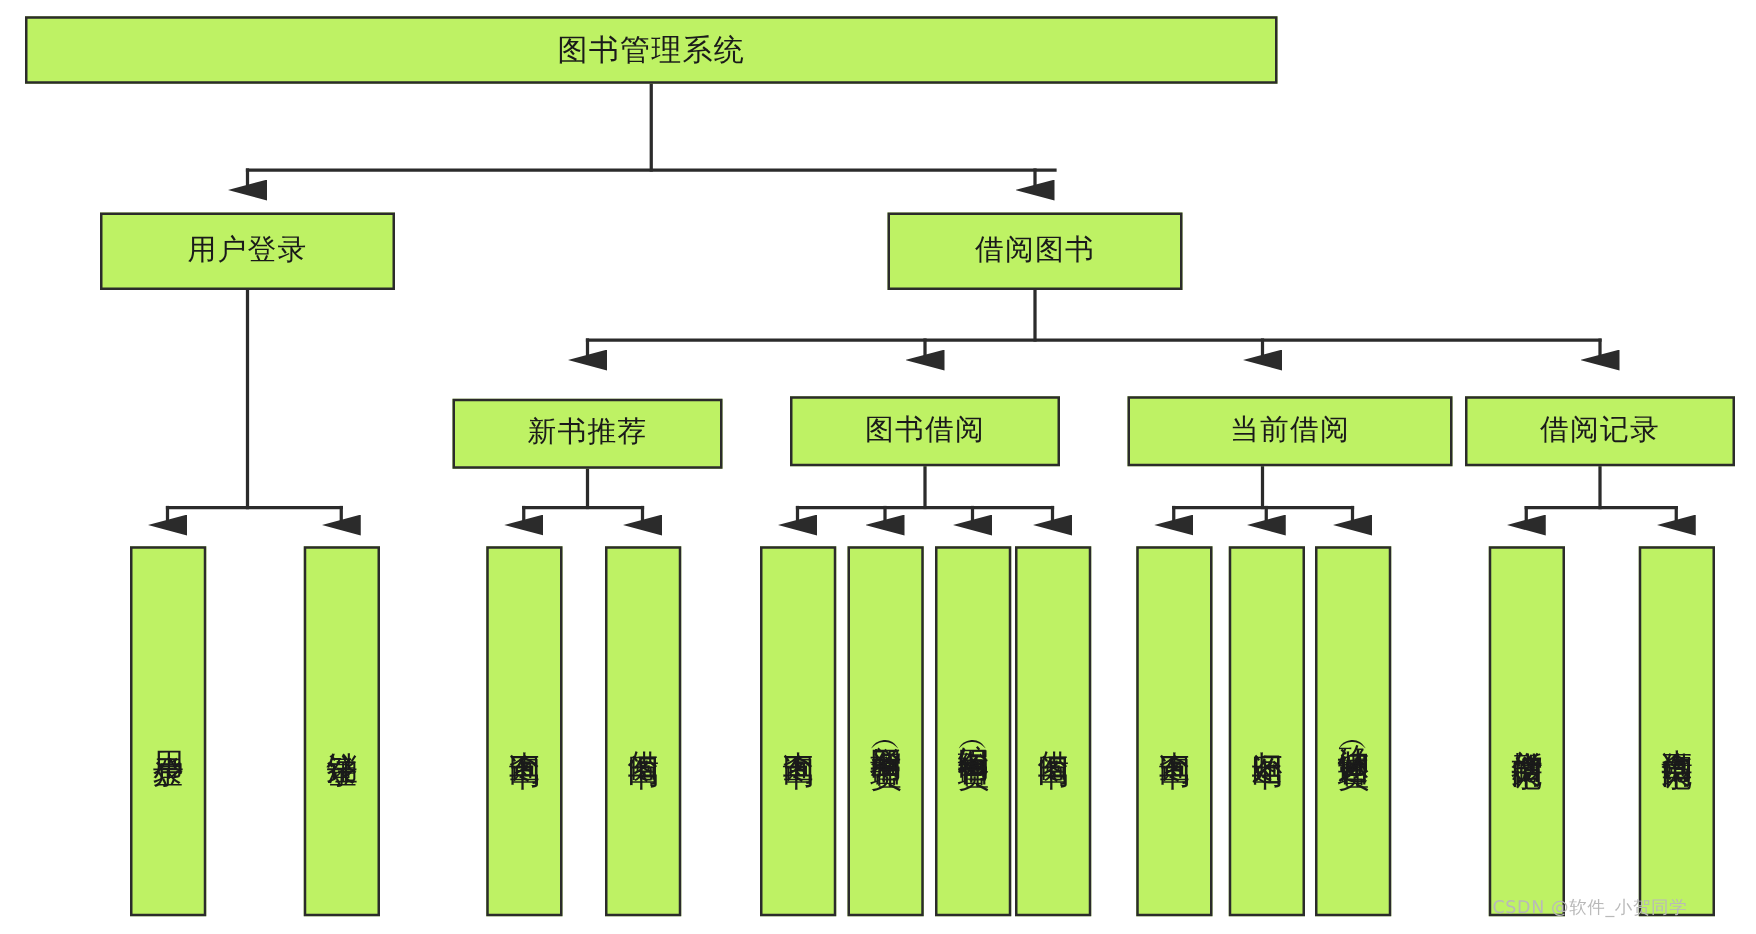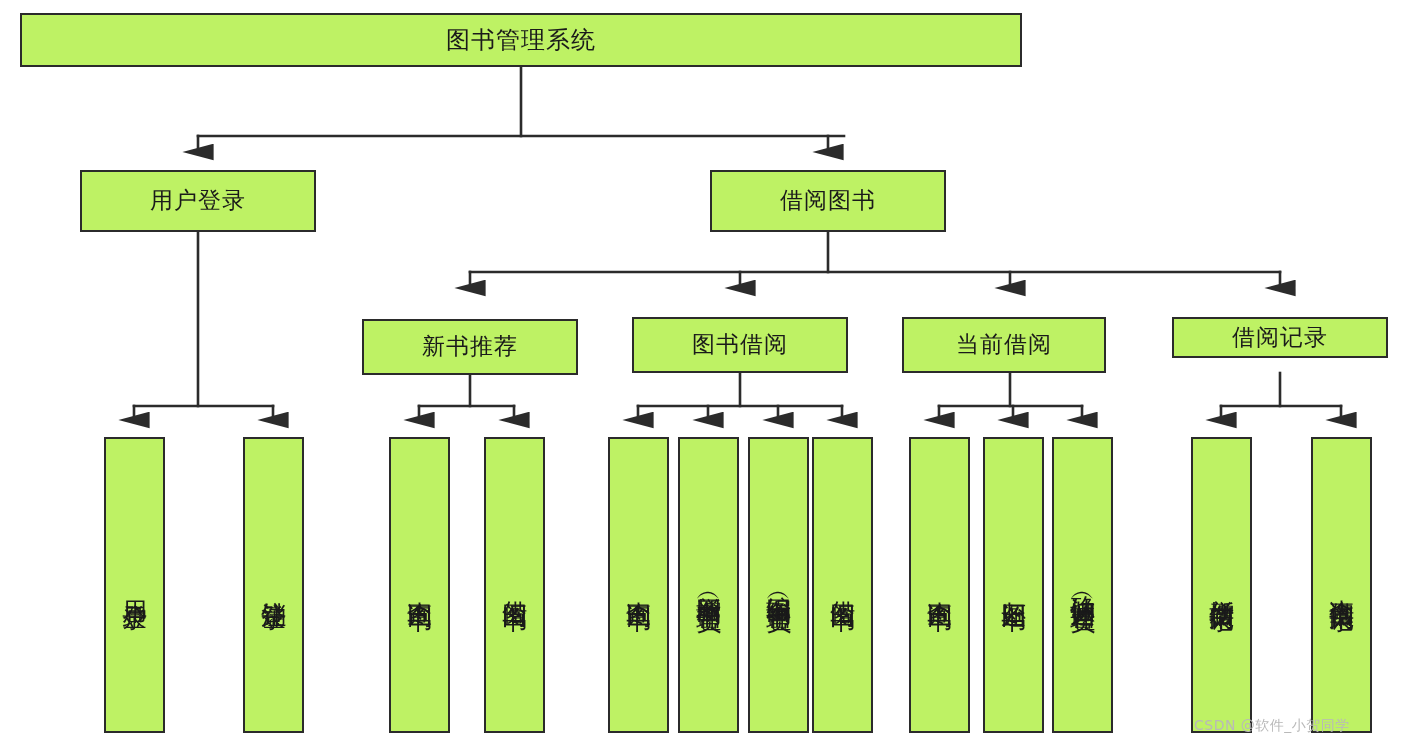--- a/index.html
+++ b/index.html
@@ -137,24 +137,24 @@
   <div class="node h-node" style="left: 710px; top: 170px; width: 236px; height: 62px;">
     <span class="node-label">借阅图书</span>
   </div>
 
   <div class="node h-node" style="left: 362px; top: 319px; width: 216px; height: 56px;">
     <span class="node-label">新书推荐</span>
   </div>
   <div class="node h-node" style="left: 632px; top: 317px; width: 216px; height: 56px;">
     <span class="node-label">图书借阅</span>
   </div>
-  <div class="node h-node" style="left: 902px; top: 317px; width: 204px; height: 56px;">
+  <div class="node h-node" style="left: 902px; top: 317px; width: 260px; height: 56px;">
     <span class="node-label">当前借阅</span>
   </div>
-  <div class="node h-node" style="left: 1172px; top: 317px; width: 216px; height: 41px;">
+  <div class="node h-node" style="left: 1172px; top: 317px; width: 216px; height: 56px;">
     <span class="node-label">借阅记录</span>
   </div>
 
   <div class="node v-node" style="left: 104px; top: 437px; width: 61px; height: 296px;">
     <span class="node-label">用户登录</span>
   </div>
   <div class="node v-node" style="left: 243px; top: 437px; width: 61px; height: 296px;">
     <span class="node-label">注销登录</span>
   </div>
   <div class="node v-node" style="left: 389px; top: 437px; width: 61px; height: 296px;">

